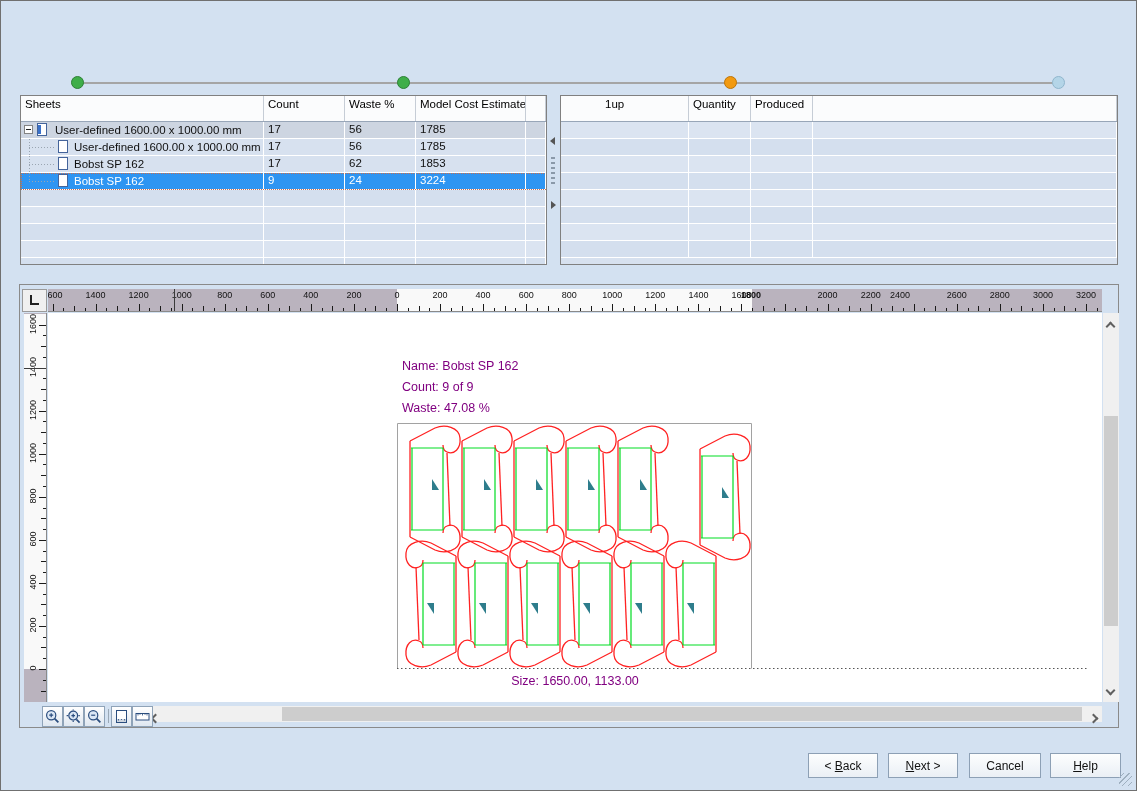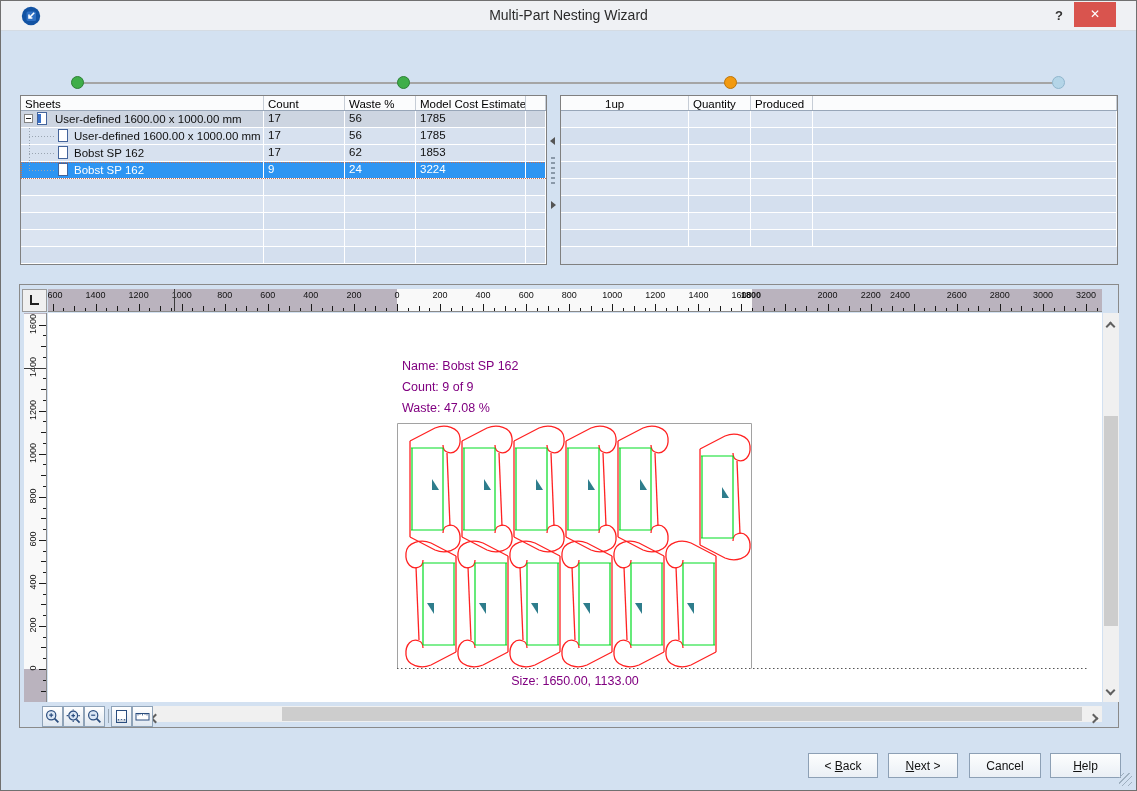--- a/index.html
+++ b/index.html
@@ -25,21 +25,21 @@
   .step-dot.current{background:#f29a10;border-color:#bd7407;}
   .step-dot.pending{background:#b4d5e8;border-color:#90b6cd;}
   .step-label{position:absolute;top:63px;width:180px;text-align:center;font-size:11px;color:#000;}
   
   .dtable{position:absolute;top:94px;height:170px;border:1px solid #808080;background:#d7e1ef;overflow:hidden;}
   #sheetsTable{left:19px;width:527px;}
   #oneupTable{left:559px;width:558px;}
   .trow{display:grid;height:17px;border-bottom:1px solid #fff;background:#d7e1ef;}
   #sheetsTable .trow{grid-template-columns:243px 81px 71px 110px 1fr;}
   #oneupTable .trow{grid-template-columns:88px 62px 62px 1fr;padding-left:40px;}
-  .trow.thead{height:15px;background:#fbfcfd;border-bottom:1px solid #98a6b8;}
+  .trow.thead{height:26px;background:#fbfcfd;border-bottom:1px solid #98a6b8;}
   .th{border-right:1px solid #c6cdd6;padding-left:4px;font-size:11.5px;line-height:17px;color:#000;
       overflow:hidden;white-space:nowrap;}
   .td{border-right:1px solid #fff;overflow:hidden;white-space:nowrap;font-size:11.5px;line-height:15px;
       padding-left:4px;color:#101010;position:relative;}
   .td.c0{padding-left:0;}
   .trow.group{background:#cdd5e1;}
   .trow.empty.a{background:#d4dfee;}
   .trow.empty.b{background:#dbe4f1;}
   .trow.sel{background:#2e95f2;outline:1px dotted #c86f50;outline-offset:-1px;}
   .trow.sel .td{color:#fff;}
@@ -116,32 +116,20 @@
   .fbtn{position:absolute;top:752px;height:25px;background:linear-gradient(#fdfefe,#eaeff5);
     border:1px solid #8da0b5;font-family:"Liberation Sans",sans-serif;font-size:12px;color:#111;padding:0;}
   .grip{position:absolute;right:4px;bottom:4px;width:13px;height:13px;
     background:repeating-linear-gradient(135deg,transparent 0 3px,#9fb0c0 3px 4px);}
 </style>
 </head>
 <body>
 
 <div class="window">
 
-  <div class="titlebar">
-    <div class="appicon">
-      <svg width="20" height="20" viewBox="0 0 20 20">
-        <circle cx="10" cy="10" r="9.2" fill="#1253a3"></circle>
-        <rect x="5.5" y="5.5" width="9.5" height="9.5" rx="1.5" fill="#2f71c4"></rect>
-        <path d="M13.2,6.8 L8,12 M8,8.6 V12 H11.4" stroke="#ffffff" stroke-width="1.6" fill="none"></path>
-      </svg>
-    </div>
-    <div class="title">Multi-Part Nesting Wizard</div>
-    <button class="helpbtn">?</button>
-    <button class="closebtn">✕</button>
-  </div>
 
   <div id="steps">
     <div class="step-line"></div>
   <div class="step-dot done" style="left: 70px;"></div>
       <div class="step-label" style="left: -13px;">Parameters</div>
       <div class="step-dot done" style="left: 396px;"></div>
       <div class="step-label" style="left: 313px;">B Flute, Default</div>
       <div class="step-dot current" style="left: 723px;"></div>
       <div class="step-label" style="left: 640px;">B Flute, Print</div>
       <div class="step-dot pending" style="left: 1051px;"></div>

